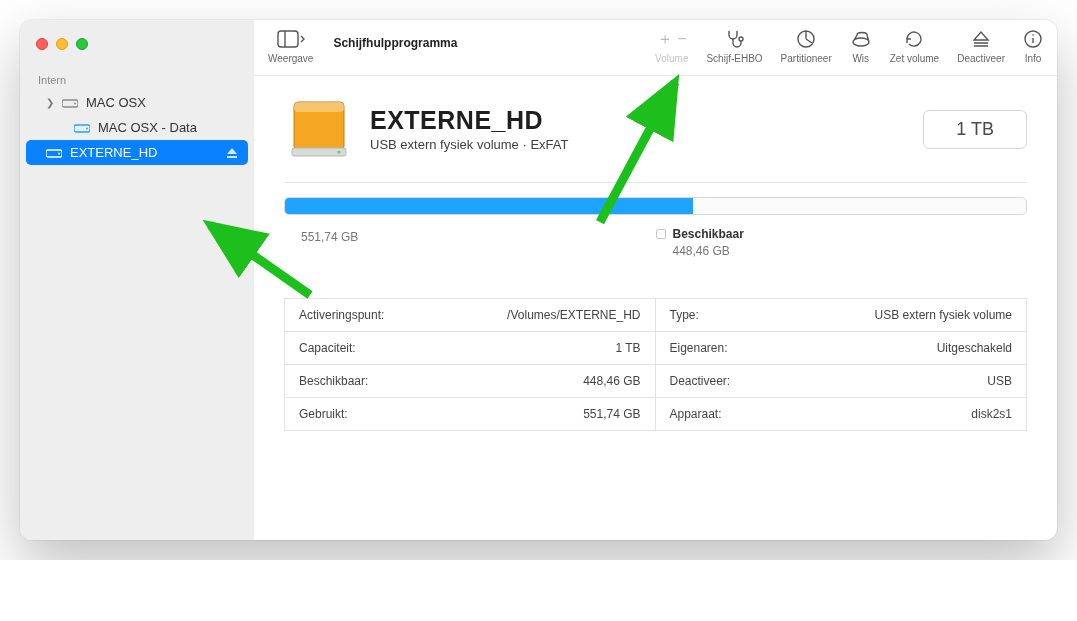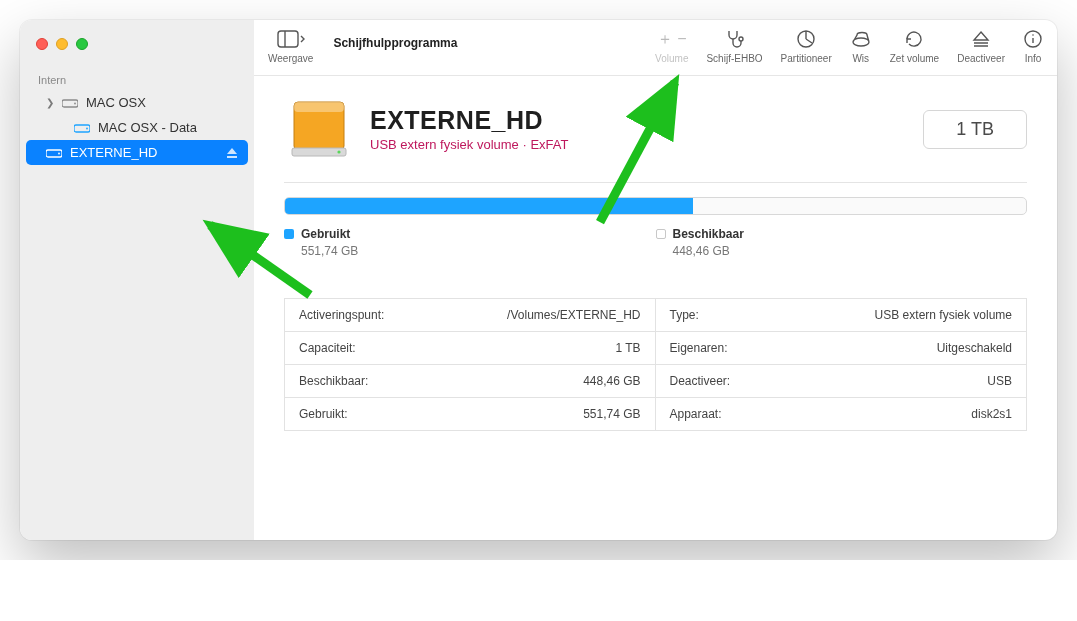--- a/index.html
+++ b/index.html
@@ -52,21 +52,21 @@
   .tb-item.disabled { opacity: 0.4; }
   .tb-group { display:flex; gap: 18px; }
   .tb-left { display:flex; align-items:flex-start; gap: 12px; }
   .tb-title { font-size: 12px; font-weight: 600; color: #222; align-self: center; margin-left: 8px; margin-bottom: 6px;}
   .tb-spacer { flex: 1; }
   
   .content { padding: 18px 30px 10px 30px; flex:1; overflow:auto;}
   .vol-header { display:flex; align-items:center; gap: 16px; }
   .drive-icon { width:70px; height:70px; }
   .vol-title { font-size: 25px; font-weight: 700; letter-spacing: 0.5px; color:#1f1f1f;}
-  .vol-sub { font-size: 13px; color:#be185d; margin-top: 2px;}
+  .vol-sub { font-size: 13px; color:#404040; margin-top: 2px;}
   .capacity-box {
     margin-left: auto;
     border: 1px solid #d6d6d6; border-radius: 6px;
     padding: 8px 32px; font-size: 18px; color:#4a4a4a;
     font-weight: 400;
   }
   hr.sep { border: none; border-top: 1px solid #e4e4e4; margin: 18px 0 14px 0; }
   
   .usage-bar {
     height: 18px; border:1px solid #d8d8d8; border-radius: 5px;
@@ -251,24 +251,20 @@
         <div class="capacity-box">1 TB</div>
       </div>
 
       <hr class="sep">
 
       <div class="usage-bar">
         <div class="usage-fill" style="width:55%"></div>
       </div>
       <div class="usage-legend">
         <div class="legend-col">
-          <div class="legend-row1">
-              <span class="swatch sw-used"></span>
-              <span>Gebruikt</span>
-            </div>
           <div class="legend-row2">551,74 GB</div>
         </div>
         <div class="legend-col">
           <div class="legend-row1">
               <span class="swatch sw-free"></span>
               <span>Beschikbaar</span>
             </div>
           <div class="legend-row2">448,46 GB</div>
         </div>
       </div>

